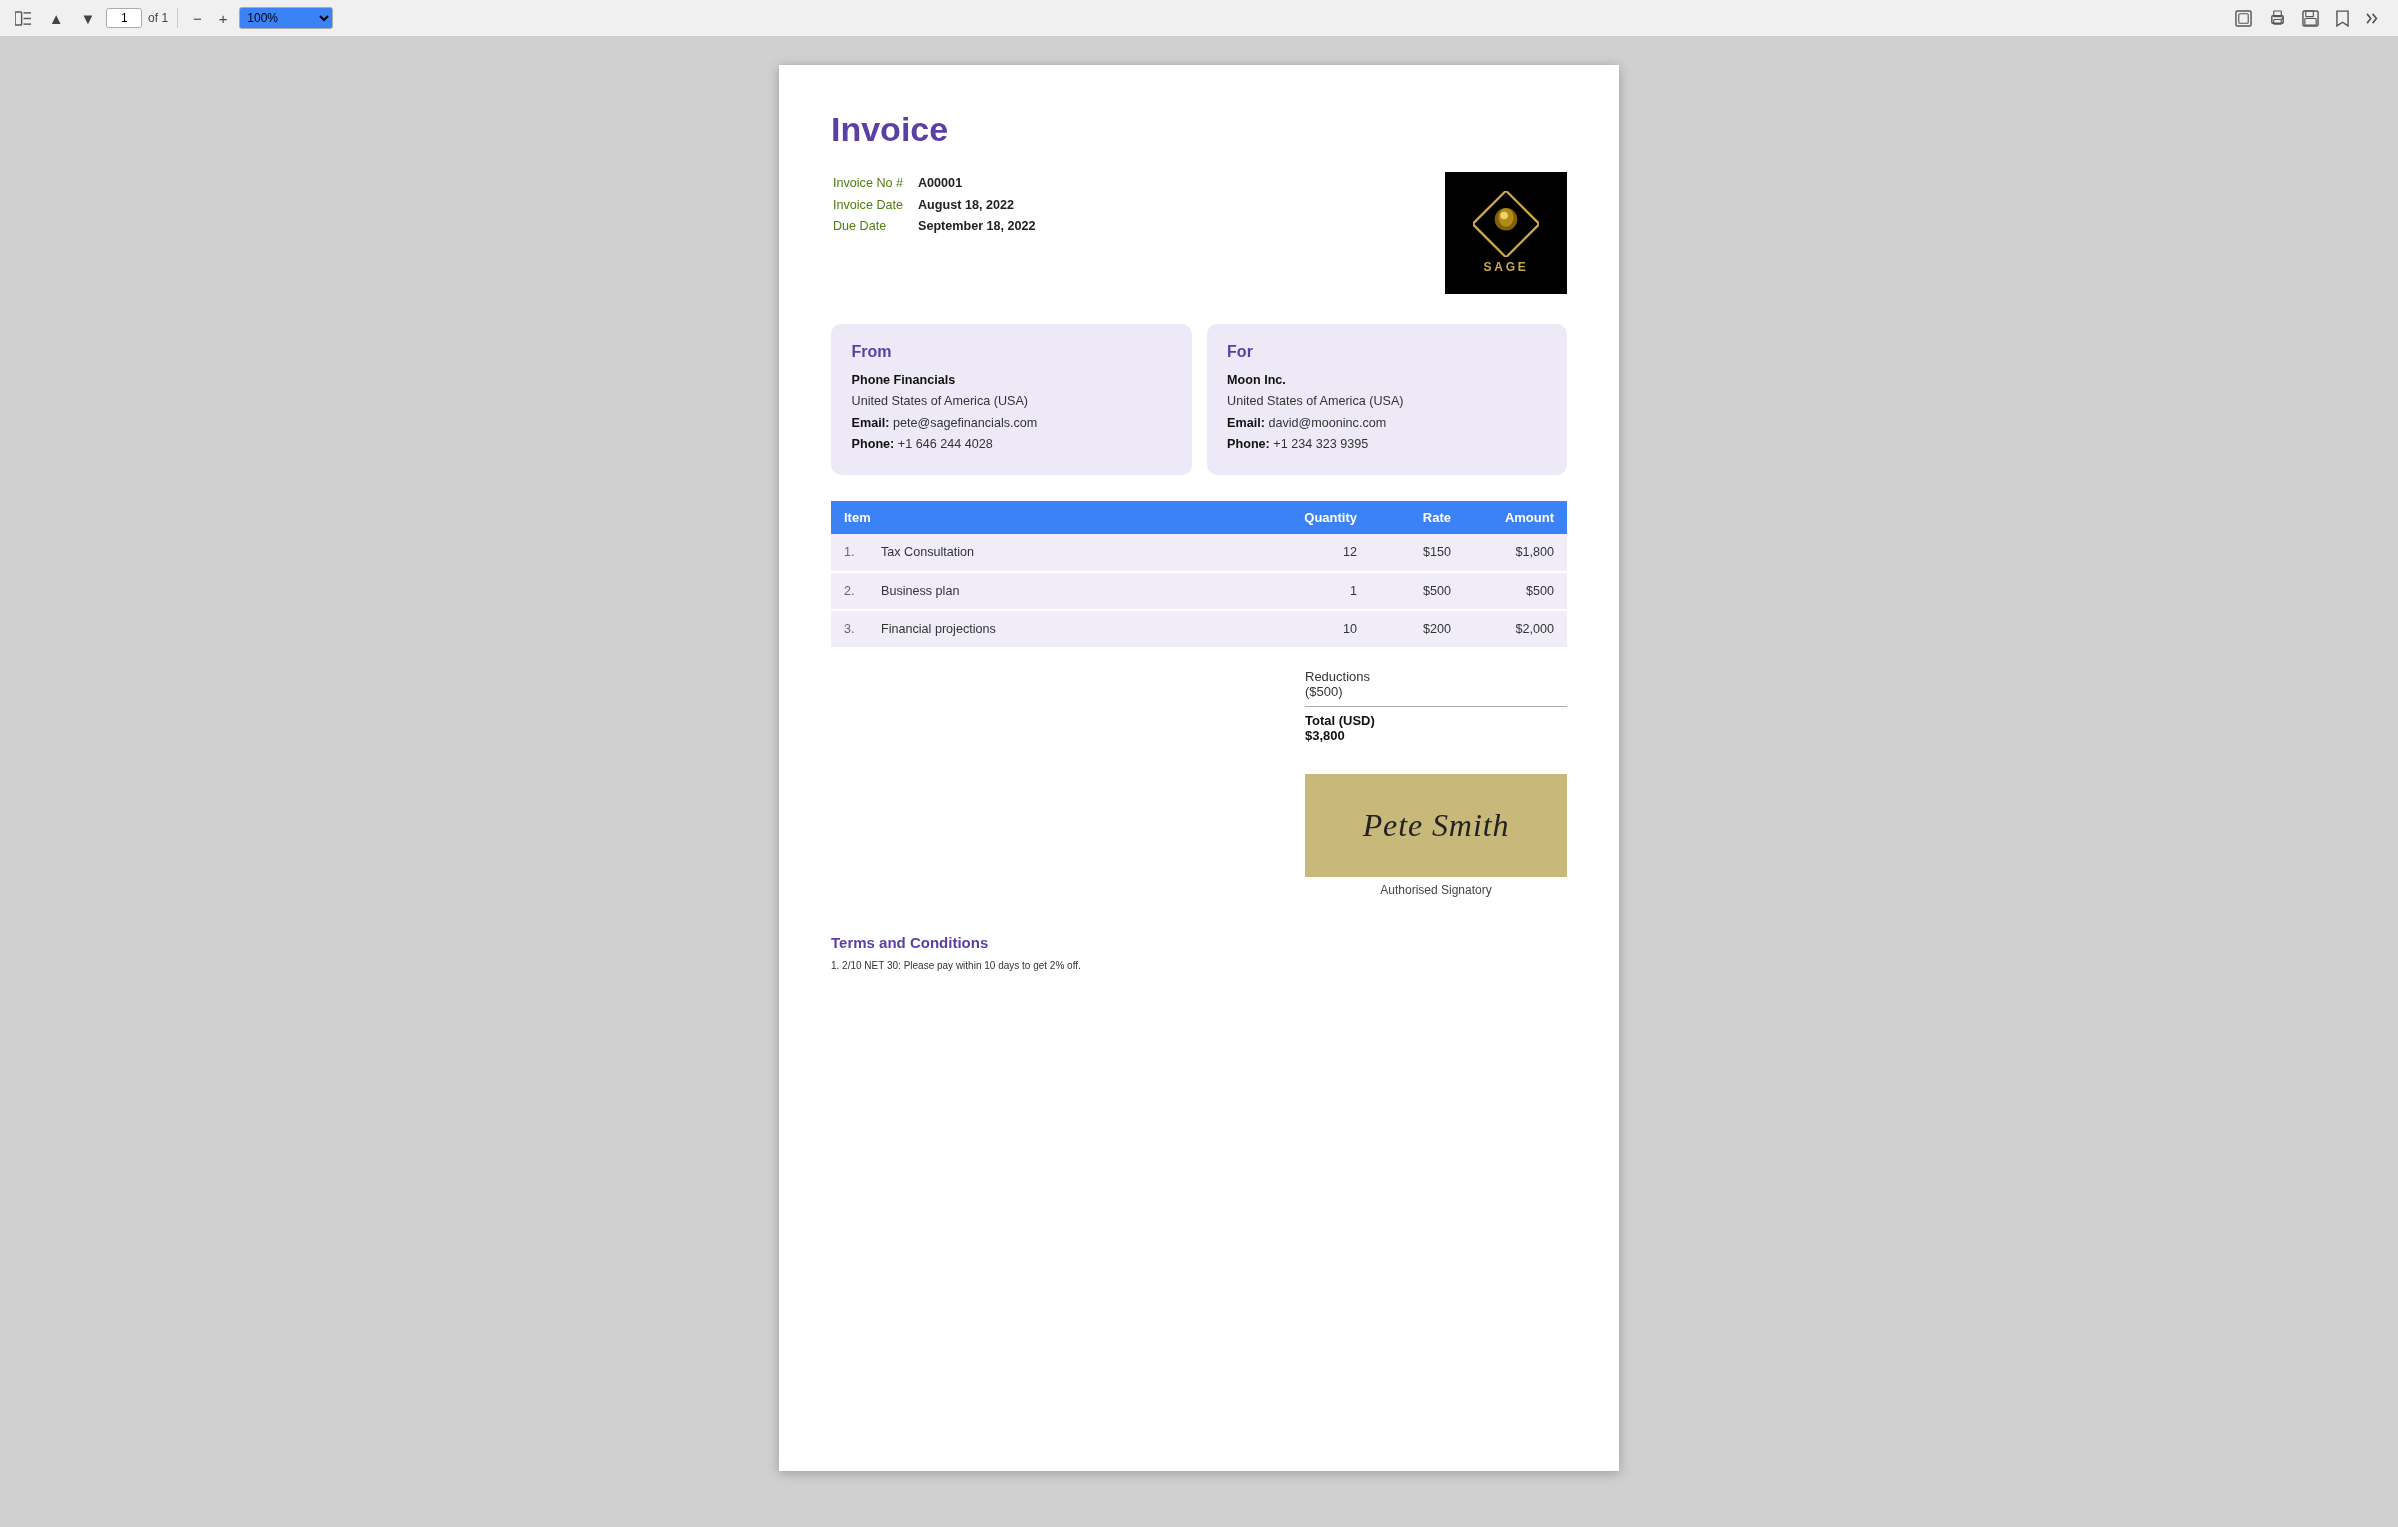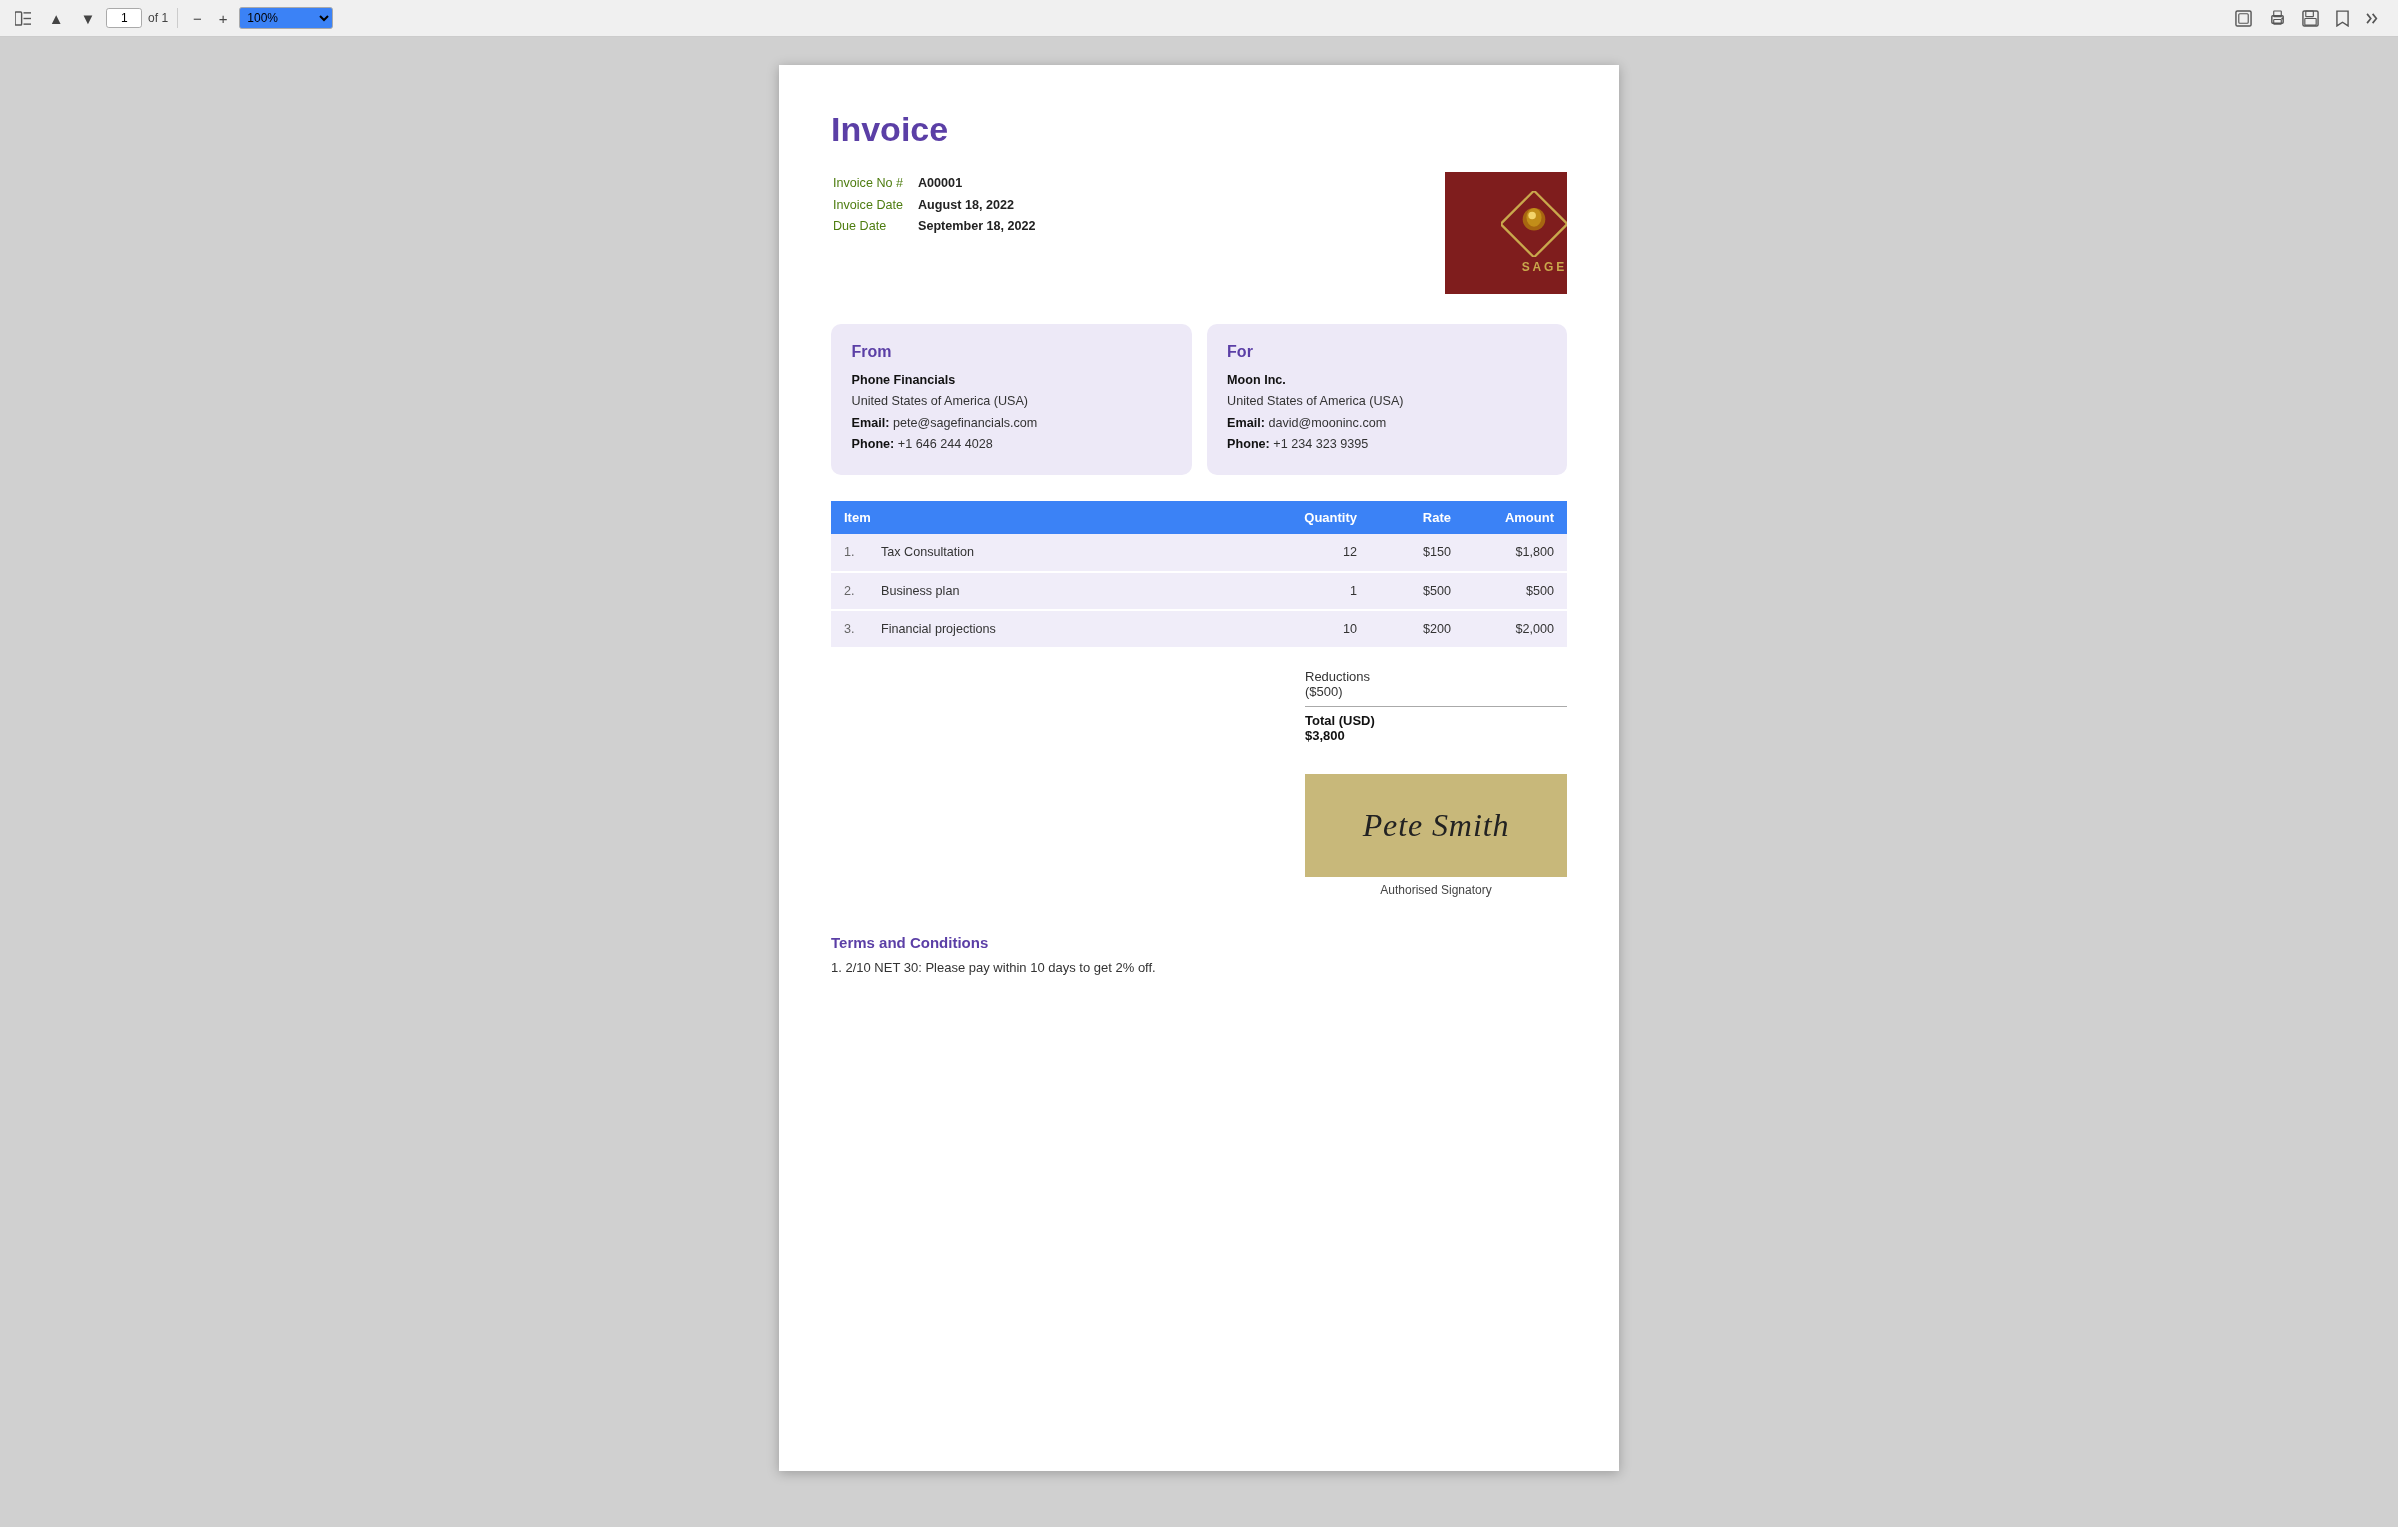--- a/index.html
+++ b/index.html
@@ -87,24 +87,24 @@
       align-items: flex-start;
       margin-bottom: 30px;
     }
     .meta-table td { padding: 2.8px 13px 2.8px 0; font-size: 12.6px; color: #555; }
     .meta-table td.meta-label { color: #4d7c0f; }
     .meta-table td.meta-value { font-weight: 700; color: #222; }
 
     .logo-box {
       width: 122px;
       height: 122px;
-      background: #7f1d1d;
+      background: #000000;
       display: flex;
       flex-direction: column;
-      align-items: flex-end;
+      align-items: center;
       justify-content: center;
       flex-shrink: 0;
     }
     .logo-name {
       color: #c9a84c;
       font-size: 12px;
       letter-spacing: 2.8px;
       font-weight: 700;
       margin-top: 3.7px;
     }
@@ -215,21 +215,21 @@
     }
 
     
     .terms-title {
       font-size: 15px;
       font-weight: 600;
       color: #5b3fa6;
       margin-bottom: 7.5px;
     }
     .terms-text {
-      font-size: 13px;
+      font-size: 10px;
       color: #333;
       line-height: 1.6;
     }
   </style>
 </head>
 <body>
 
 <div class="toolbar">
   <button title="Toggle sidebar">
     <svg width="17" height="15" viewBox="0 0 18 16" fill="none">

